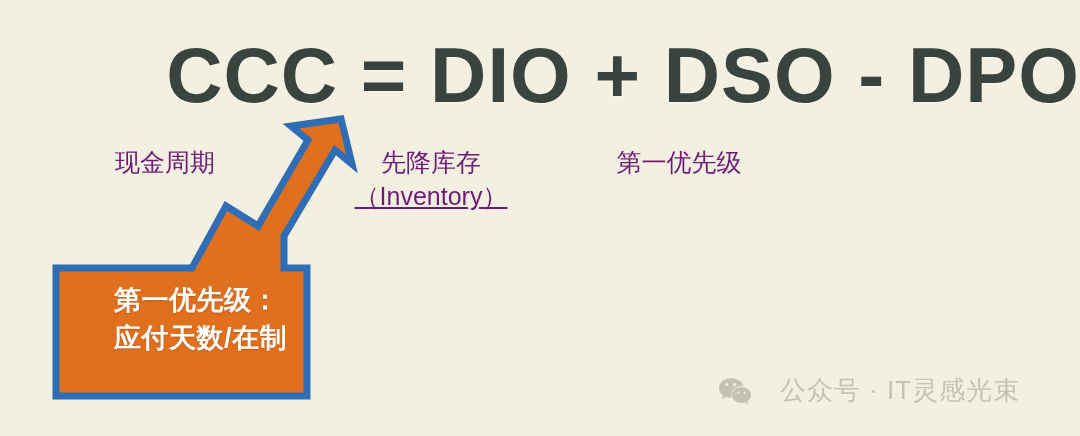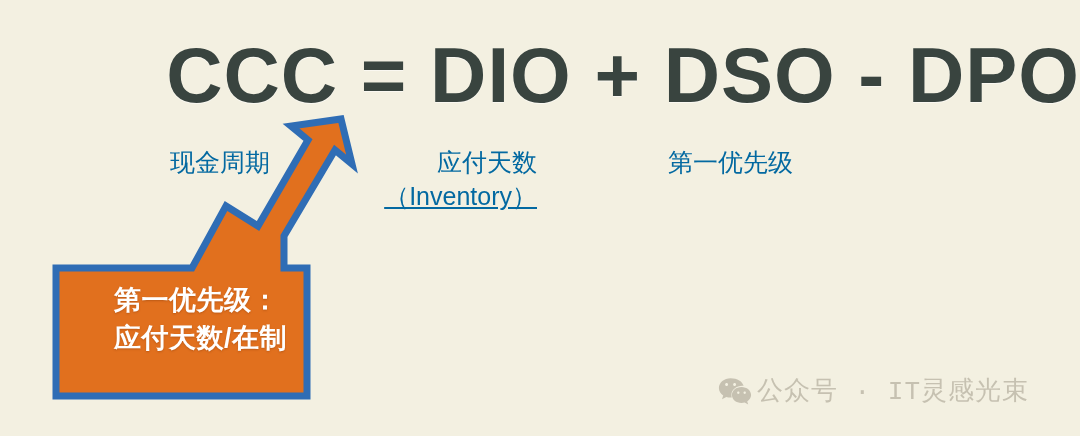--- a/index.html
+++ b/index.html
@@ -32,22 +32,22 @@
     letter-spacing: 1px;
     color: #39443f;
     white-space: nowrap;
     line-height: 1;
     text-shadow: 0 1px 0 rgba(255,255,255,0.55);
   }
 
   
   .term-label {
     position: absolute;
-    text-align: right;
-    color: #0369a1;
+    text-align: center;
+    color: #701a75;
     font-size: 25px;
     line-height: 1.35;
     white-space: nowrap;
   }
   .term-label .cn { display: block; font-weight: normal; }
   .term-label .en { display: block; font-weight: normal; text-decoration: underline; }
 
   #label-ccc { left: 60px;  top: 146px; width: 210px; }
   #label-dio { left: 325px; top: 146px; width: 212px; }
   #label-dso { left: 565px; top: 146px; width: 228px; }
@@ -80,42 +80,41 @@
   }
   #callout-text .line { display: block; white-space: nowrap; }
 
   
   #watermark {
     position: absolute;
     left: 718px;
     top: 373px;
     display: flex;
     align-items: center;
-    gap: 5px;
+    gap: 28px;
     color: #c6c1b1;
     font-size: 26px;
     white-space: nowrap;
-    font-family: Liberation Mono, monospace;
   }
   #watermark .wm-text { letter-spacing: 1px; }
 </style>
 </head>
 <body>
 
 <div id="canvas">
 
   <div id="formula">CCC = DIO + DSO - DPO</div>
 
   <div class="term-label" id="label-ccc">
     <span class="cn">现金周期</span>
     <span class="en"></span>
   </div>
 
   <div class="term-label" id="label-dio">
-    <span class="cn">应付天数</span>
+    <span class="cn">先降库存</span>
     <span class="en">（Inventory）</span>
   </div>
 
   <div class="term-label" id="label-dso">
     <span class="cn">第一优先级</span>
   </div>
 
 
   <svg id="callout-svg" viewBox="0 0 330 300">
 

